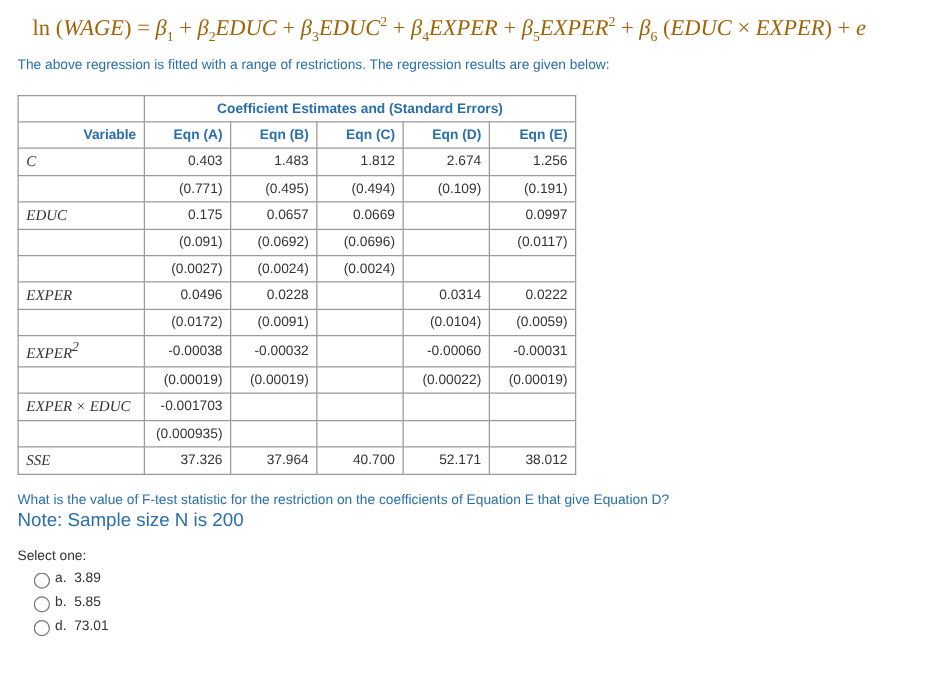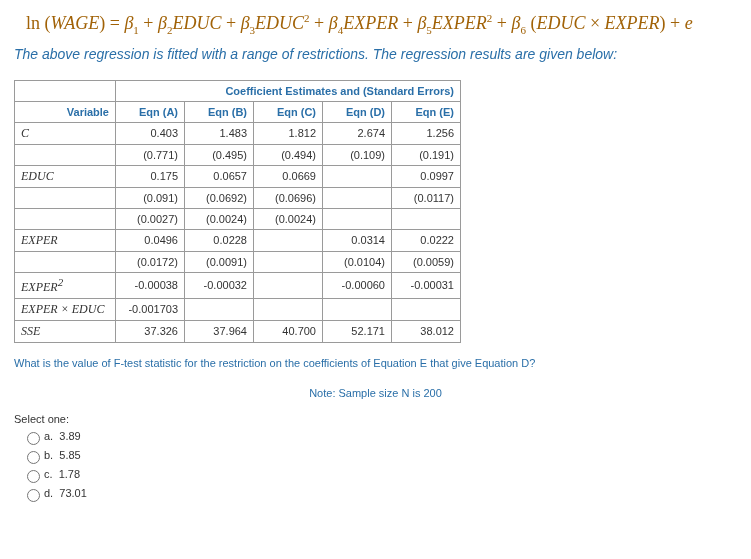--- a/index.html
+++ b/index.html
@@ -14,66 +14,65 @@
     font-family: "Times New Roman", serif;
     font-size: 18px;
     color: #a16207;
     margin: 4px 0 10px 12px;
   }
   .equation i { font-style: italic; }
   sub { font-size: 11px; vertical-align: sub; }
   .sup { font-size: 11px; vertical-align: super; }
   .desc {
     color: #2a6fa8;
-    font-size: 14px;
+    font-size: 11px;
     margin: 6px 0 18px 0;
-    font-style: italic;
   }
   table {
     border-collapse: collapse;
     margin: 4px 0 14px 0;
   }
   th, td {
     border: 1px solid #9a9a9a;
     padding: 3px 6px;
     font-size: 11px;
     text-align: right;
     height: 14px;
     box-sizing: content-box;
     white-space: nowrap;
   }
   th {
     background: #fff;
     font-weight: bold;
     color: #2a6fa8;
   }
   th.main-head {
+    text-align: center;
   }
   th.col-head {
     text-align: right;
   }
   td.varcell {
     text-align: left;
     font-style: italic;
     font-family: "Times New Roman", serif;
     font-size: 12px;
     white-space: nowrap;
   }
   .col-var { width: 88px; }
   .col-dat { width: 56px; }
   .question {
     color: #2a6fa8;
     font-size: 11px;
-    margin: 4px 0 18px 0;
+    margin: 4px 0 2px 0;
   }
   .note {
     color: #2a6fa8;
-    font-size: 11px;
+    font-size: 15px;
     margin: 0 0 14px 0;
-    text-align: center;
   }
   .select-lbl {
     font-size: 11px;
     margin: 0 0 4px 0;
   }
   .opts { list-style: none; padding: 0; margin: 0 0 0 8px; }
   .opts li { margin: 3px 0; font-size: 11px; }
   .opts input { margin-right: 4px; vertical-align: middle; }
 </style>
 </head>
@@ -157,22 +156,38 @@
       </tr>
       <tr>
         <td class="varcell col-var">EXPER<span class="sup">2</span></td>
         <td class="col-dat">-0.00038</td>
         <td class="col-dat">-0.00032</td>
         <td class="col-dat"></td>
         <td class="col-dat">-0.00060</td>
         <td class="col-dat">-0.00031</td>
       </tr>
       <tr>
+        <td class="varcell col-var"></td>
+        <td class="col-dat">(0.00019)</td>
+        <td class="col-dat">(0.00019)</td>
+        <td class="col-dat"></td>
+        <td class="col-dat">(0.00022)</td>
+        <td class="col-dat">(0.00019)</td>
+      </tr>
+      <tr>
         <td class="varcell col-var">EXPER × EDUC</td>
         <td class="col-dat">-0.001703</td>
+        <td class="col-dat"></td>
+        <td class="col-dat"></td>
+        <td class="col-dat"></td>
+        <td class="col-dat"></td>
+      </tr>
+      <tr>
+        <td class="varcell col-var"></td>
+        <td class="col-dat">(0.000935)</td>
         <td class="col-dat"></td>
         <td class="col-dat"></td>
         <td class="col-dat"></td>
         <td class="col-dat"></td>
       </tr>
       <tr>
         <td class="varcell col-var">SSE</td>
         <td class="col-dat">37.326</td>
         <td class="col-dat">37.964</td>
         <td class="col-dat">40.700</td>
@@ -182,15 +197,14 @@
     </tbody>
 </table>
 
 <div class="question">What is the value of F-test statistic for the restriction on the coefficients of Equation E that give Equation D?</div>
 <div class="note">Note: Sample size N is 200</div>
 
 <div class="select-lbl">Select one:</div>
 <ul class="opts">
   <li><input type="radio" name="ans" style=""><span>a.</span>&nbsp;&nbsp;<span>3.89</span></li>
   <li><input type="radio" name="ans" style=""><span>b.</span>&nbsp;&nbsp;<span>5.85</span></li>
-  <li><input type="radio" name="ans" style=""><span>c.</span>&nbsp;&nbsp;<span>1.78</span></li>
   <li><input type="radio" name="ans" style=""><span>d.</span>&nbsp;&nbsp;<span>73.01</span></li>
 </ul>
 
 </body></html>

